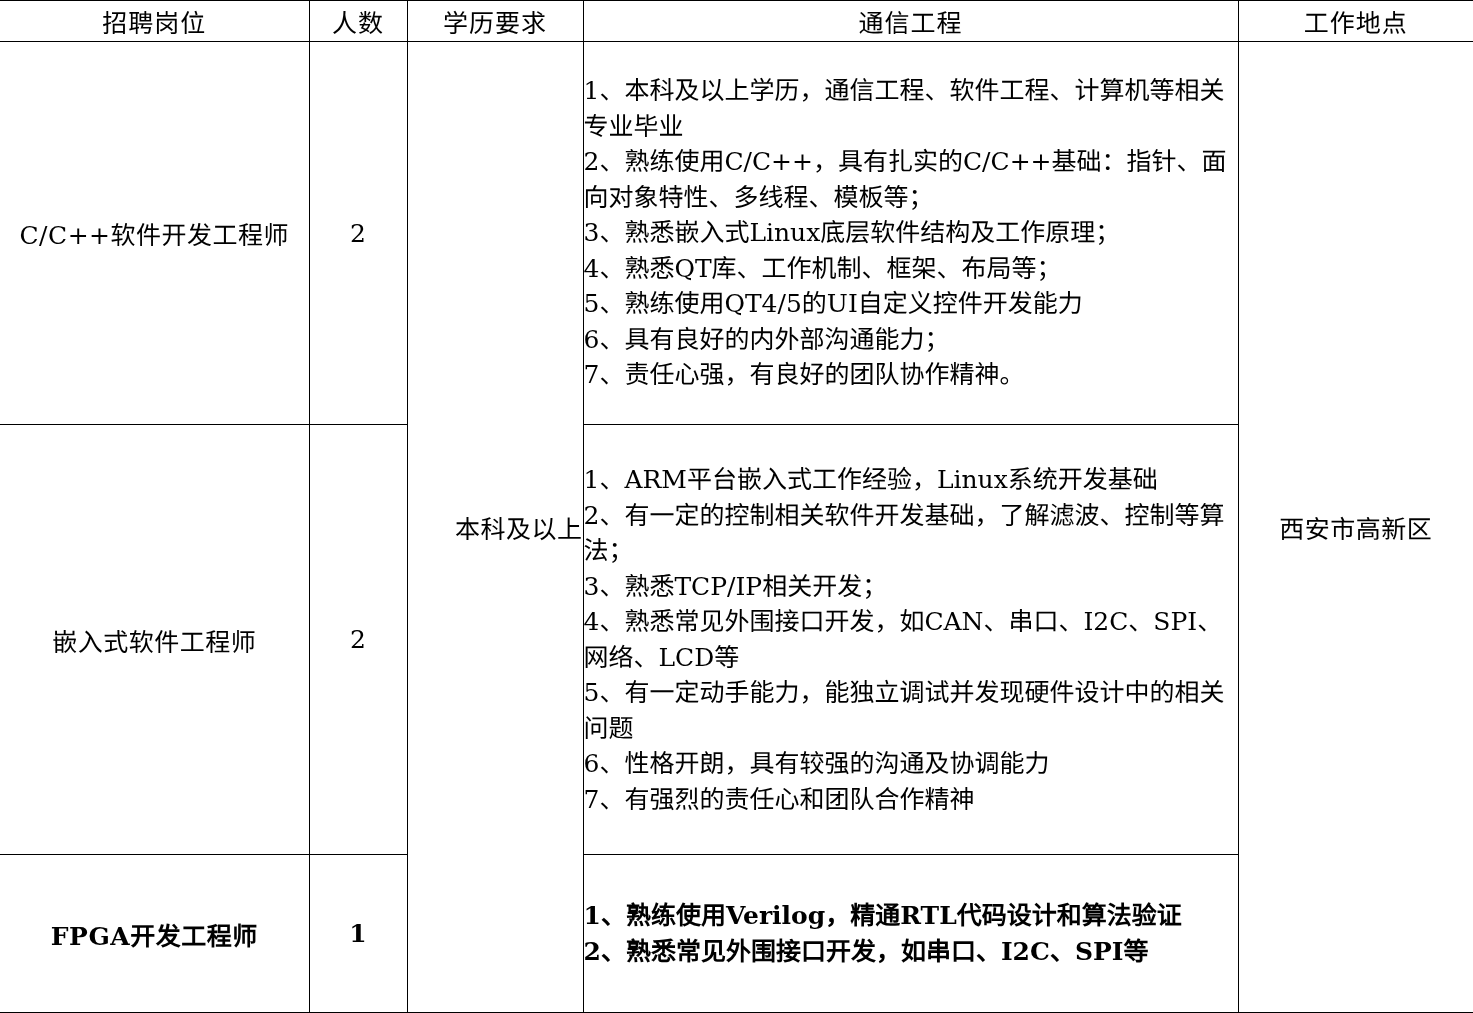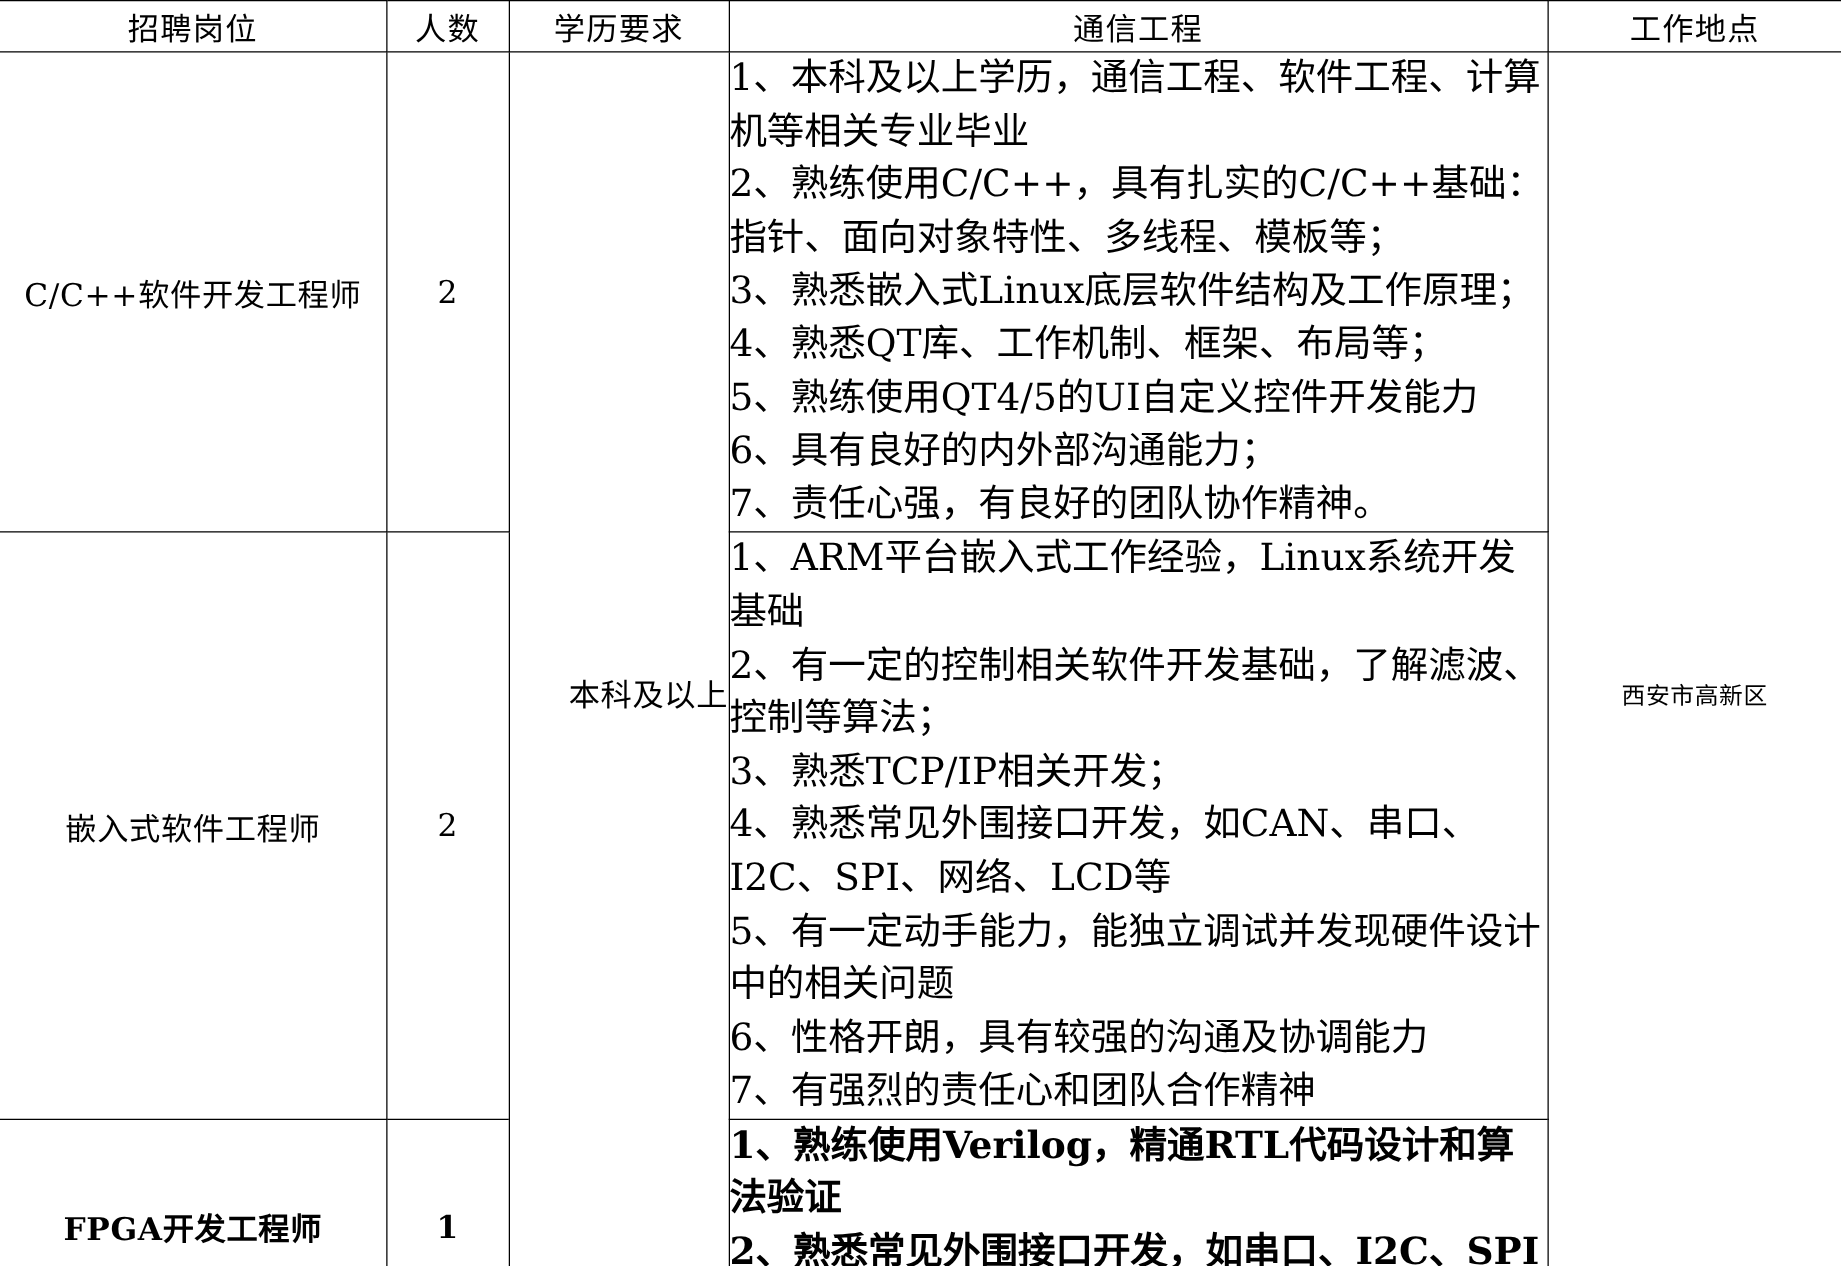--- a/index.html
+++ b/index.html
@@ -48,26 +48,26 @@
     text-align: center;
     font-size: 25px;
   }
   td.cell-edu {
     text-align: right;
     font-size: 25px;
     letter-spacing: 0.5px;
   }
   td.cell-loc {
     text-align: center;
-    font-size: 19px;
+    font-size: 25px;
     letter-spacing: 0.5px;
   }
   td.cell-req {
     text-align: left;
-    font-size: 30px;
+    font-size: 25px;
     line-height: 1.42;
     padding: 8px 8px 8px 10px;
     white-space: pre-line;
     letter-spacing: 0px;
   }
   
   thead tr th { border-top: none; }
   table.recruit-table tr td:first-child,
   table.recruit-table tr th:first-child { border-left: none; }
   table.recruit-table tr td:last-child,

